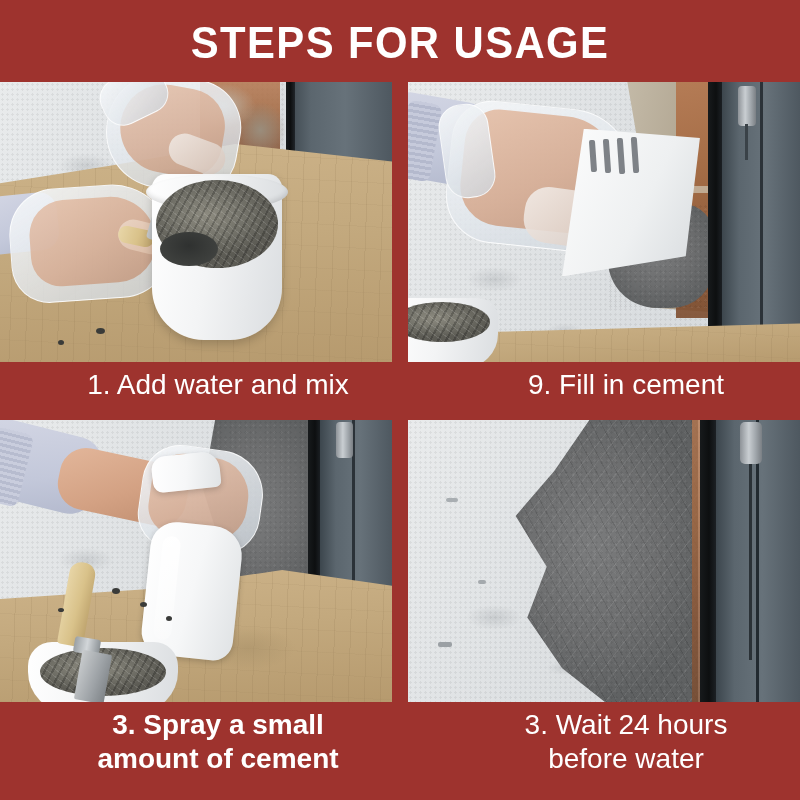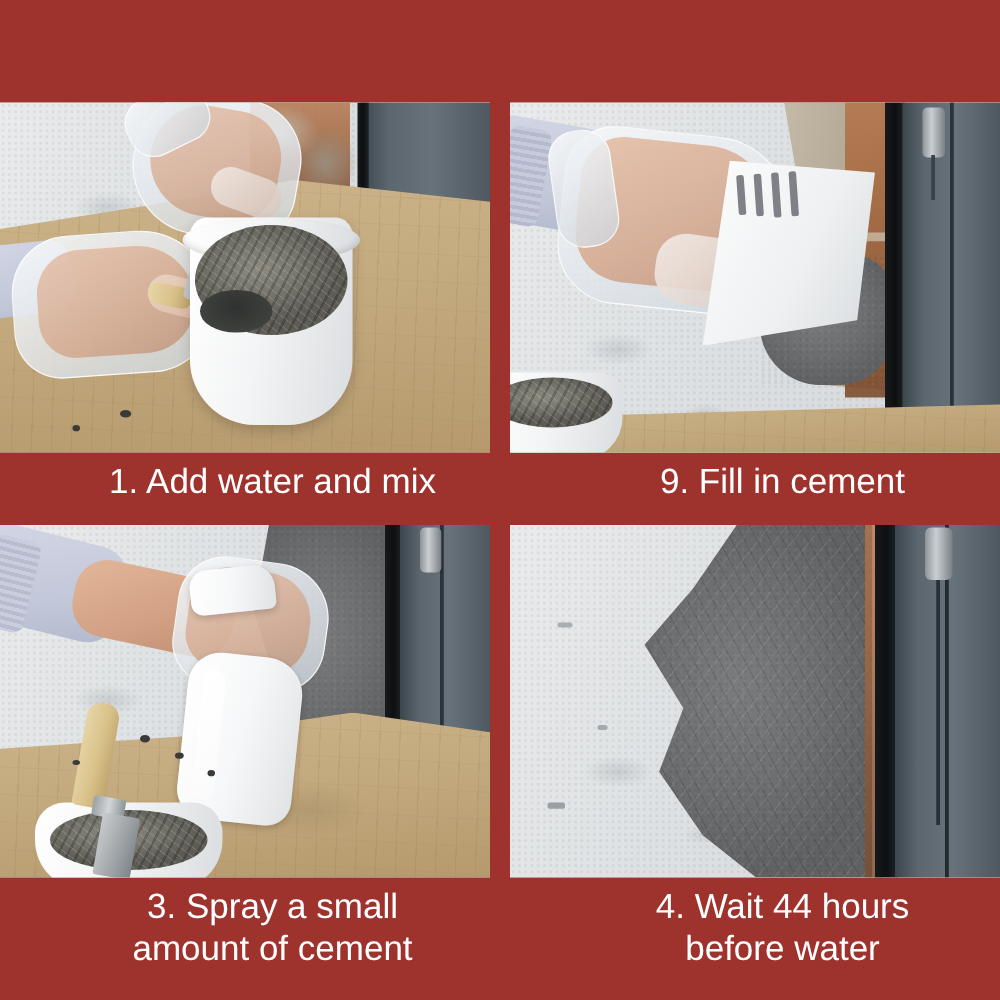--- a/index.html
+++ b/index.html
@@ -52,21 +52,21 @@
   .caption {
     position: absolute;
     color: #ffffff;
     text-align: center;
     font-size: 28px;
     line-height: 34px;
     font-weight: 400;
   }
   #cap1 { left: 0;   top: 368px; width: 392px; }
   #cap2 { left: 408px; top: 368px; width: 392px; }
-  #cap3 { left: 0;   top: 708px; width: 392px; }
+  #cap3 { left: 0;   top: 708px; width: 392px; font-weight: bold; }
   #cap4 { left: 408px; top: 708px; width: 392px; }
   .cap-line { display: block; white-space: nowrap; margin-left: 44px; }
 
   
   .layer { position: absolute; }
 
   
   .wall-white {
     background:
       radial-gradient(ellipse 40px 18px at 22% 70%, rgba(120,125,130,.22), transparent 70%),
@@ -146,20 +146,23 @@
   .hinge {
     background: linear-gradient(90deg, #8e9398, #c9ced2 40%, #a2a8ad 70%, #7a7f84);
   }
   .debris { background: #3a3b39; border-radius: 50%; }
 </style>
 </head>
 <body>
 
 <div id="page">
 
+  <div class="title-bar">
+    <div class="title-text">STEPS FOR USAGE</div>
+  </div>
 
   <div class="panel" id="panel1">
 
     <div class="layer wall-white grain" style="left:0;top:0;width:392px;height:120px;"></div>
 
     <div class="layer brick" style="left:200px;top:0;width:80px;height:76px;opacity:.85;"></div>
     <div class="layer" style="left:196px;top:0;width:92px;height:80px;background:radial-gradient(ellipse 50% 40% at 30% 30%, #bdb3a4, transparent 70%),radial-gradient(ellipse 40% 50% at 70% 60%, #9a8d7c, transparent 70%);"></div>
 
     <div class="layer door-frame" style="left:288px;top:0;width:104px;height:80px;"></div>
     <div class="layer door-gap" style="left:286px;top:0;width:9px;height:80px;"></div>
@@ -281,17 +284,17 @@
     <span class="cap-line">1. Add water and mix</span>
   </div>
   <div class="caption" id="cap2">
     <span class="cap-line">9. Fill in cement</span>
   </div>
   <div class="caption" id="cap3">
     <span class="cap-line">3. Spray a small</span>
     <span class="cap-line">amount of cement</span>
   </div>
   <div class="caption" id="cap4">
-    <span class="cap-line">4. Wait 44 hours</span>
+    <span class="cap-line">3. Wait 24 hours</span>
     <span class="cap-line">before water</span>
   </div>
 
 </div>
 
 </body></html>

